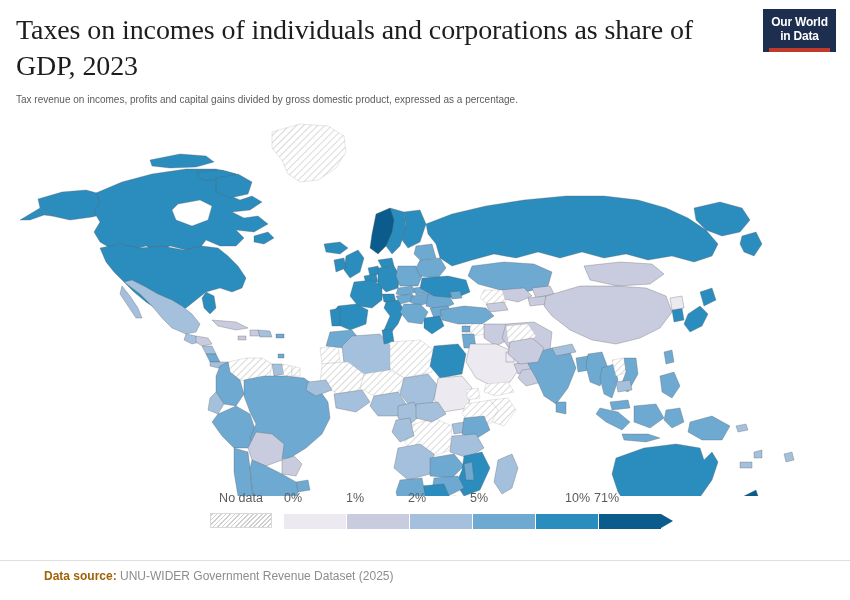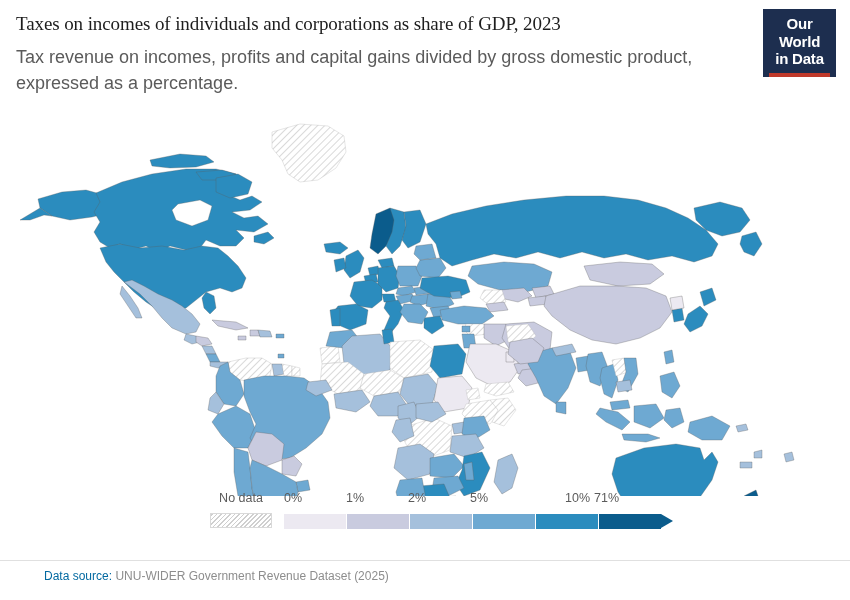--- a/index.html
+++ b/index.html
@@ -27,31 +27,31 @@
   .header {
     position: absolute;
     left: 0;
     top: 0;
     width: 850px;
     padding: 12px 16px 0 16px;
     box-sizing: border-box;
   }
   .title {
     font-family: "Liberation Serif", "DejaVu Serif", serif;
-    font-size: 19px;
+    font-size: 28px;
     line-height: 1.28;
     font-weight: 400;
     color: #1d1d1d;
     letter-spacing: -0.1px;
     margin: 0;
     max-width: 730px;
   }
   .subtitle {
     font-family: "Liberation Sans", sans-serif;
-    font-size: 18px;
+    font-size: 10px;
     line-height: 1.4;
     color: #5b5b5b;
     margin: 9px 0 0 0;
     max-width: 760px;
     font-weight: 400;
   }
 
   
   .owid-logo {
     position: absolute;
@@ -59,21 +59,21 @@
     top: 9px;
     width: 73px;
     background: #1d2e4f;
     padding: 6px 6px 0 6px;
     box-sizing: border-box;
     text-align: center;
   }
   .owid-logo .logo-line {
     color: #ffffff;
     font-family: "Liberation Sans", sans-serif;
-    font-size: 15px;
+    font-size: 12px;
     font-weight: 700;
     line-height: 1.18;
     letter-spacing: -0.2px;
     display: block;
   }
   .owid-logo .logo-rule {
     margin-top: 5px;
     height: 4px;
     background: #c0392b;
   }
@@ -197,22 +197,22 @@
     align-items: center;
     justify-content: space-between;
   }
   .footer-left, .footer-right {
     font-size: 12px;
     color: #8d8d8d;
     line-height: 1;
     white-space: nowrap;
   }
   .footer-left .src-label {
-    font-weight: 400;
-    color: #0369a1;
+    font-weight: 700;
+    color: #a16207;
     padding-left: 28px;
   }
 </style>
 </head>
 <body>
 
 <div class="chart-root">
 
   <div class="header">
     <h1 class="title">Taxes on incomes of individuals and corporations as share of GDP, 2023</h1>

